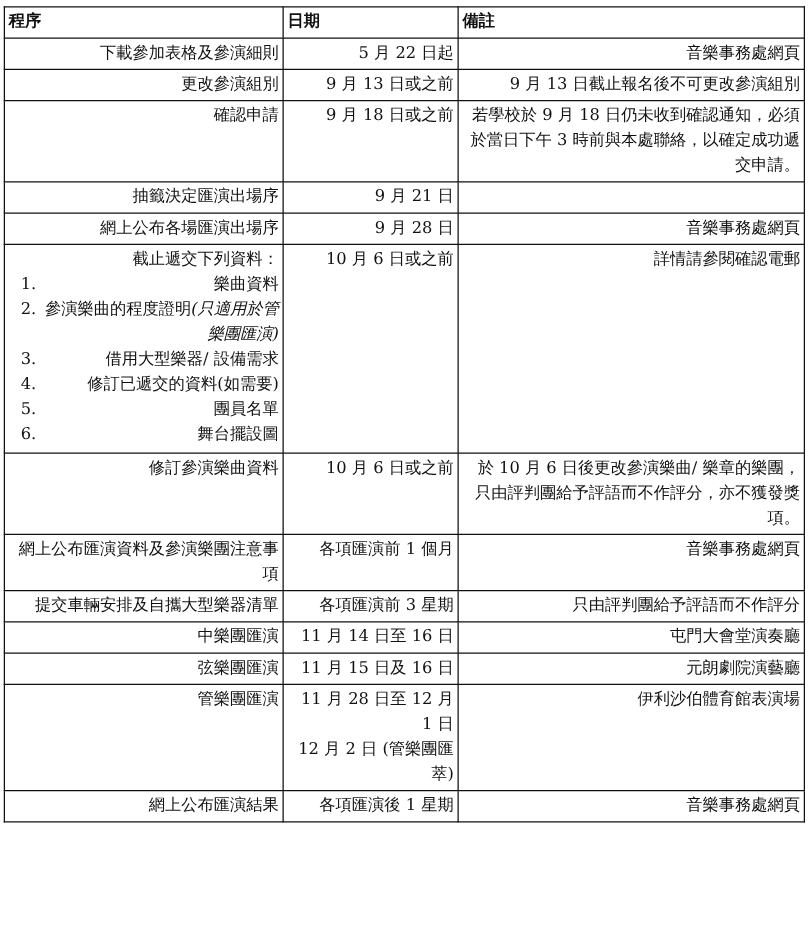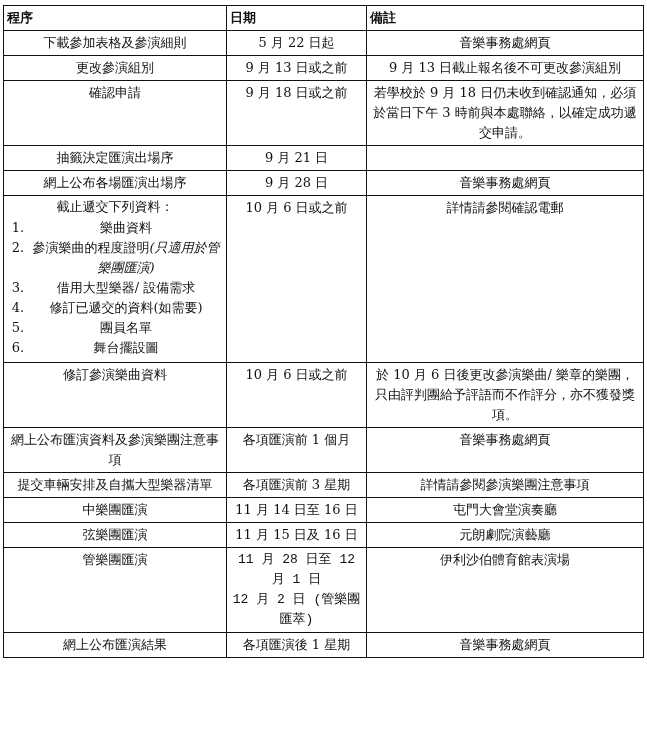--- a/index.html
+++ b/index.html
@@ -25,33 +25,33 @@
       font-size: 13px;
       line-height: 20px;
     }
     table.schedule col.c1 { width: 223px; }
     table.schedule col.c2 { width: 140px; }
     table.schedule col.c3 { width: 277px; }
     table.schedule th, table.schedule td {
       border: 1.3px solid #111111;
       padding: 2px 3px 2px 3px;
       vertical-align: top;
-      text-align: center;
+      text-align: right;
       font-weight: normal;
       word-break: break-all;
     }
     table.schedule th {
       text-align: left;
       font-weight: bold;
       font-family: "DejaVu Sans", "Liberation Sans", sans-serif;
       font-size: 13px;
       height: 20px;
       vertical-align: middle;
     }
-    .line { display: block; font-family: Liberation Mono, monospace; }
+    .line { display: block; }
     .list-item {
       display: flex;
       align-items: flex-start;
     }
     .list-num {
       width: 22px;
       flex: 0 0 22px;
     }
     .list-text { flex: 1; }
     .italic { font-style: italic; }
@@ -136,21 +136,21 @@
       <td class="justify">於 10 月 6 日後更改參演樂曲/ 樂章的樂團，只由評判團給予評語而不作評分，亦不獲發獎項。</td>
     </tr>
     <tr style="height:41px">
       <td>網上公布匯演資料及參演樂團注意事項</td>
       <td>各項匯演前 1 個月</td>
       <td>音樂事務處網頁</td>
     </tr>
     <tr style="height:24px">
       <td>提交車輛安排及自攜大型樂器清單</td>
       <td>各項匯演前 3 星期</td>
-      <td>詳情請參閱參演樂團注意事項</td>
+      <td>只由評判團給予評語而不作評分</td>
     </tr>
     <tr style="height:25px">
       <td>中樂團匯演</td>
       <td>11 月 14 日至 16 日</td>
       <td>屯門大會堂演奏廳</td>
     </tr>
     <tr style="height:25px">
       <td>弦樂團匯演</td>
       <td>11 月 15 日及 16 日</td>
       <td>元朗劇院演藝廳</td>

